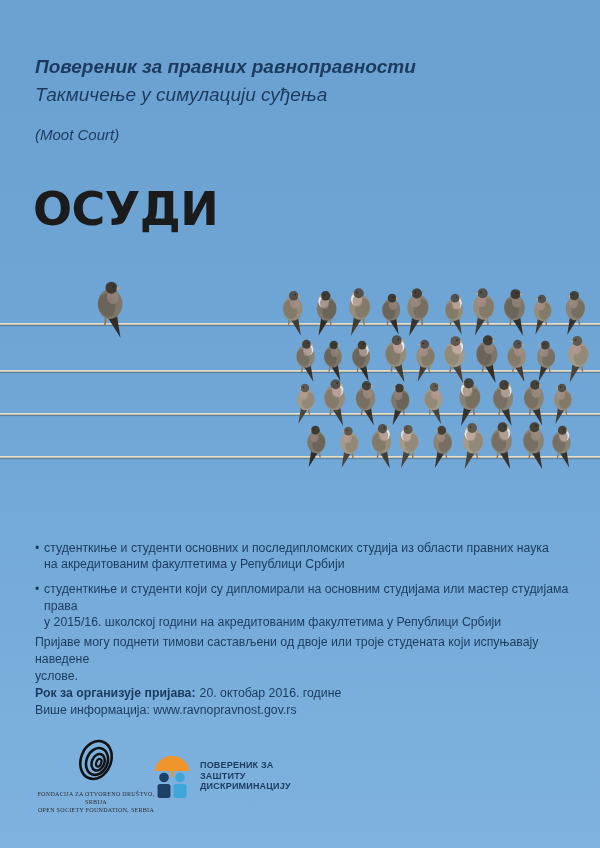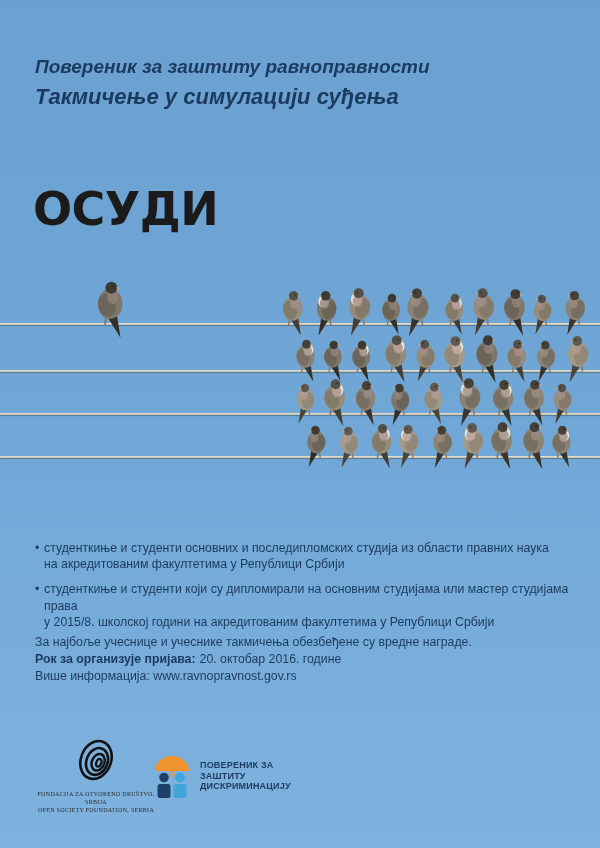--- a/index.html
+++ b/index.html
@@ -10,21 +10,21 @@
     font-family:"Liberation Sans",sans-serif;
     background:linear-gradient(180deg,
       var(--sky-top,#6ba1d1) 0%,
       var(--sky-mid,#6fa6d6) 45%,
       var(--sky-bottom,#7fb2de) 100%);
   }
   
   .intro{position:absolute;left:35px;top:56px;color:var(--navy,#1b3a5e);}
   .intro .l1{font-size:19px;font-weight:bold;font-style:italic;margin-bottom:6px;}
   .intro .l2{font-size:16.5px;margin-bottom:5px;}
-  .intro .l3{font-size:22px;font-weight:bold;font-style:italic;margin-bottom:20px;}
+  .intro .l3{font-size:19px;font-weight:normal;font-style:italic;margin-bottom:20px;}
   .intro .l4{font-size:15px;font-style:italic;}
   
   .headline{
     position:absolute;left:33px;top:184px;
     font-family:"DejaVu Sans",sans-serif;
     font-weight:bold;font-size:46px;line-height:50px;
     color:var(--black,#1b1b1b);letter-spacing:-0.5px;
   }
   
   .photo{position:absolute;left:0;top:0;width:600px;height:848px;pointer-events:none;}
@@ -508,43 +508,45 @@
           <ellipse cx="17" cy="20" rx="9.5" ry="11.5" fill="#7e7668"></ellipse>
           <ellipse cx="19.5" cy="21" rx="6.5" ry="9" fill="#645d51" opacity="0.7" transform="rotate(15 19.5 21)"></ellipse>
           <ellipse cx="15" cy="14.5" rx="4.5" ry="5.5" fill="#94837a" opacity="0.8"></ellipse>
           <circle cx="16" cy="7.5" r="4.6" fill="#3f3b34"></circle>
           <polygon points="11.8,6.5 8.8,8 12,9.2" fill="#b7a489"></polygon>
           <circle cx="14.6" cy="6.6" r="0.8" fill="#2c2a24"></circle>
         </svg></div>
     </div>
 
   <div class="intro">
-    <div class="l1">Повереник за заштиту равноправности</div>
+    <div class="l1">Повереник за правних равноправности</div>
     <div class="l3">Такмичење у симулацији суђења</div>
+    <div class="l4">(Moot Court)</div>
   </div>
 
   <div class="headline">
     <div>ОСУДИ</div>
   </div>
 
   <div class="body-text eligibility">
     <div class="bullet-item">
       <span class="marker">•</span>
       <span class="pre">студенткиње и студенти основних и последипломских студија из области правних наука
 на акредитованим факултетима у Републици Србији</span>
     </div>
     <div class="bullet-item">
       <span class="marker">•</span>
       <span class="pre">студенткиње и студенти који су дипломирали на основним студијама или мастер студијама права
-у 2015/8. школској години на акредитованим факултетима у Републици Србији</span>
+у 2015/16. школској години на акредитованим факултетима у Републици Србији</span>
     </div>
   </div>
 
   <div class="body-text details">
-    <div>За најбоље учеснице и учеснике такмичења обезбеђене су вредне награде.</div>
+    <div class="pre">Пријаве могу поднети тимови састављени од двоје или троје студената који испуњавају наведене
+услове.</div>
     <div><span class="b">Рок за организује пријава:</span><span class="v">20. октобар 2016. године</span></div>
     <div>Више информација: www.ravnopravnost.gov.rs</div>
   </div>
 
   <div class="footer">
     <div class="osf">
       <svg width="52" height="48" viewBox="0 0 52 48" style="overflow:visible">
         <g fill="none" stroke="#121212" transform="rotate(22 26 24)">
           <ellipse cx="26" cy="24" rx="15" ry="19.5" stroke-width="2.6"></ellipse>
           <ellipse cx="27.5" cy="25" rx="10.5" ry="13.8" stroke-width="2.6"></ellipse>

